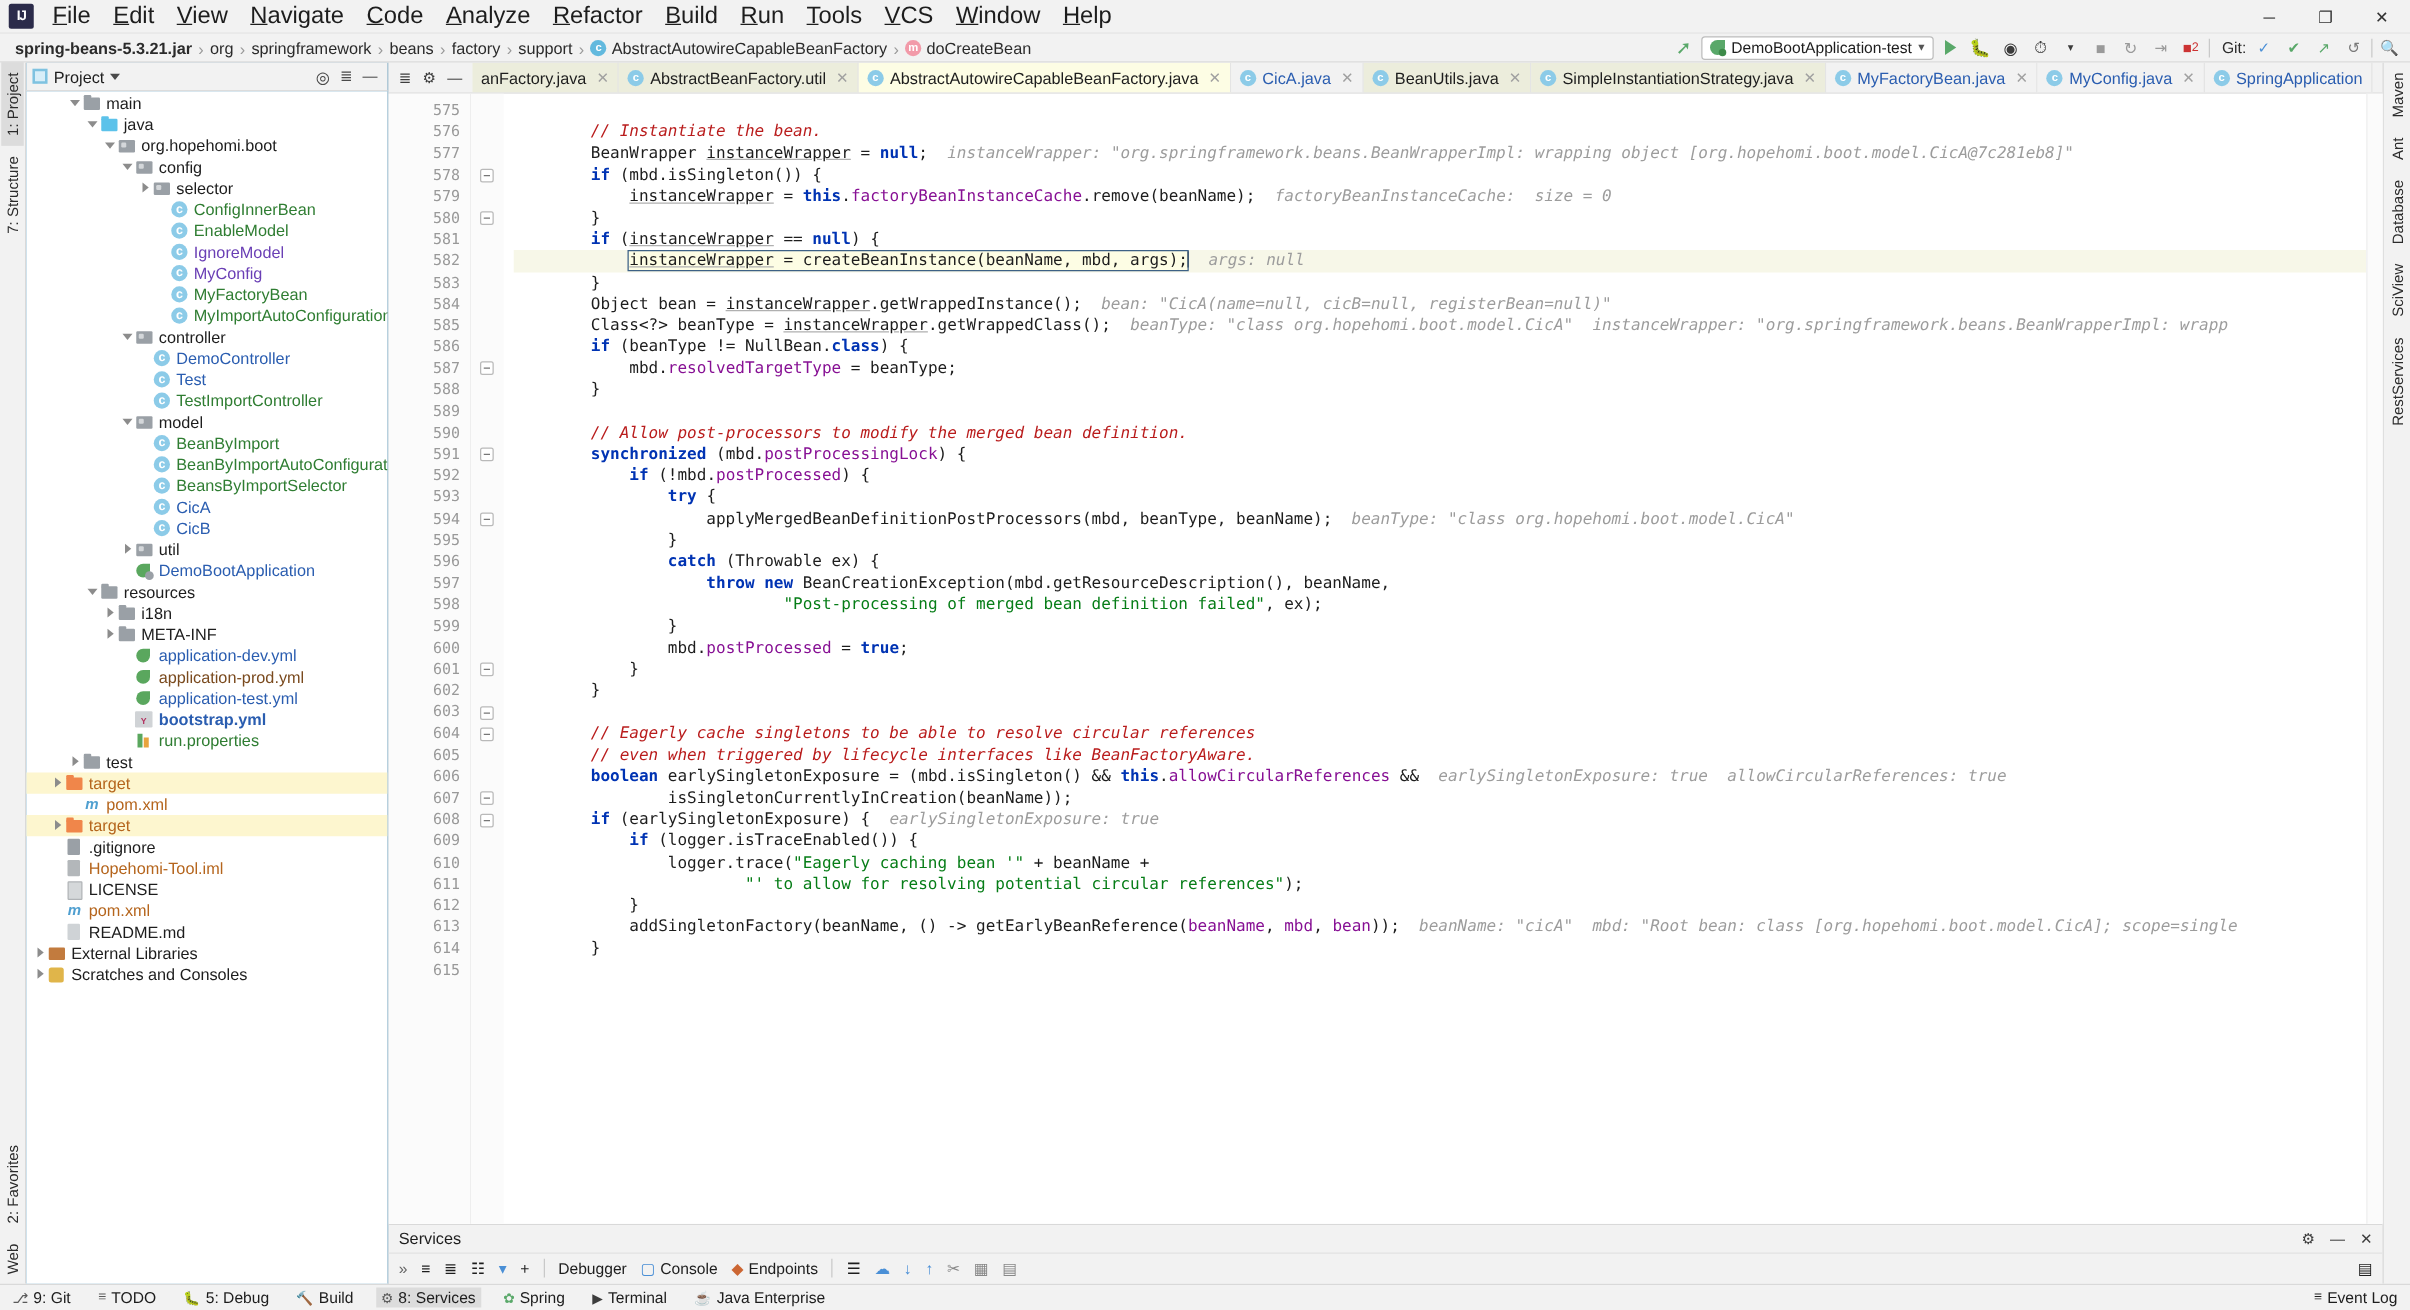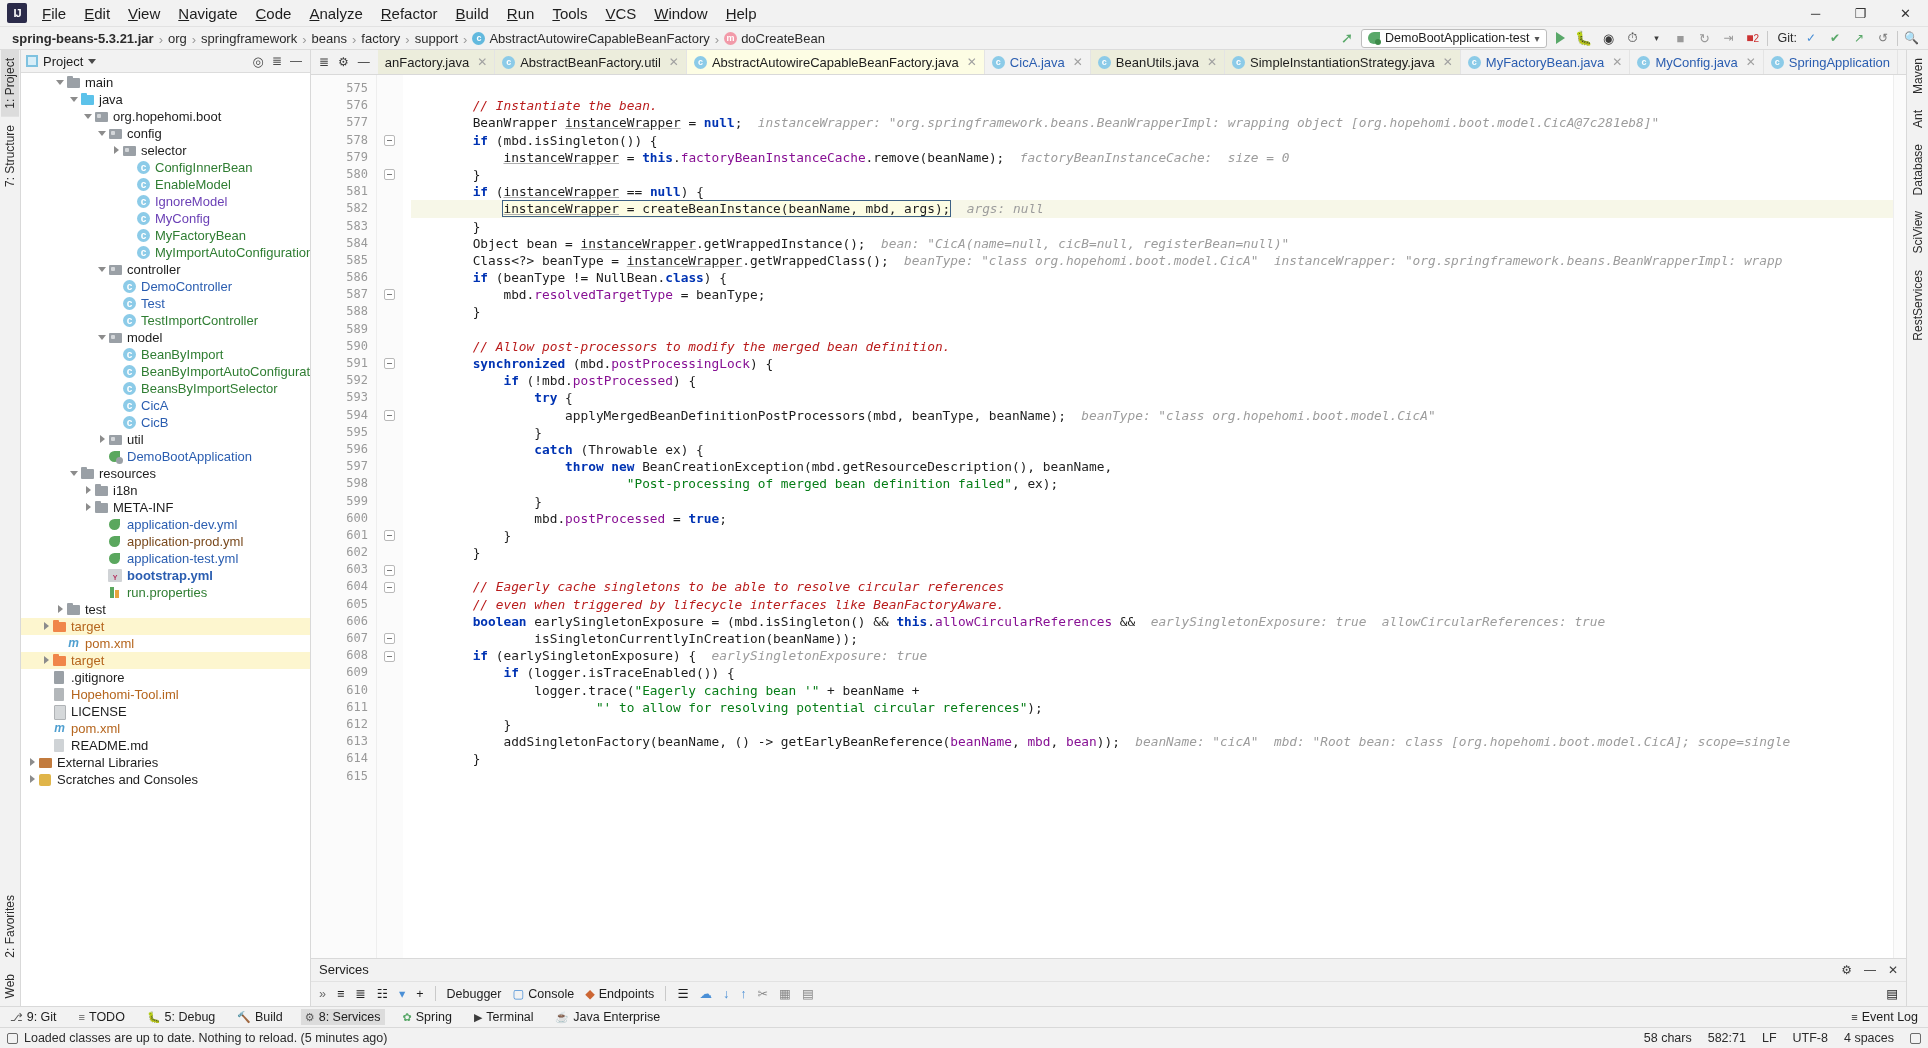--- a/index.html
+++ b/index.html
@@ -10,21 +10,21 @@
   }
   .app{ width:1928px; height:1048px; display:flex; flex-direction:column; background:#f2f2f2; }
 
   
   .titlebar{ height:27px; background:#f2f2f2; display:flex; align-items:center;
              border-bottom:1px solid #e2e2e2; flex:none; position:relative; }
   .ij-logo{ width:20px;height:20px;margin:0 6px 0 7px; background:#2b2b4a; border-radius:2px;
             color:#fff; font-size:11px; font-weight:bold; display:flex; align-items:center;
             justify-content:center; letter-spacing:-1px; }
   .menu{ display:flex; align-items:center; }
-  .menu .mi{ padding:3px 9px; font-size:15px; color:#1d1d1d; cursor:default; }
+  .menu .mi{ padding:3px 9px; font-size:19px; color:#1d1d1d; cursor:default; }
   .menu .mi u{ text-decoration:underline; }
   .wintitle{ position:absolute; left:0; right:0; text-align:center; font-size:13px;
              color:#5c5c5c; pointer-events:none; }
   .wbtns{ margin-left:auto; display:flex; align-items:center; height:27px; z-index:2;}
   .wbtn{ width:45px; height:27px; display:flex; align-items:center; justify-content:center;
          font-size:13px; color:#333; }
 
   
   .navbar{ height:23px; background:#f2f2f2; display:flex; align-items:center;
            border-bottom:1px solid #dcdcdc; flex:none; padding-left:8px; position:relative; }
@@ -733,25 +733,13 @@
         <span>Java Enterprise</span>
       </div>
       <div class="twright">
         <div class="tw">
           <span style="font-size: 11px;">≡</span>
           <span>Event Log</span>
         </div>
       </div>
     </div>
 
-  <div class="status">
-    <span class="lockico"></span>
-    <span>Loaded classes are up to date. Nothing to reload. (5 minutes ago)</span>
-    <span class="statusright" id="statusright">
-        <span>58 chars</span>
-        <span>582:71</span>
-        <span>LF</span>
-        <span>UTF-8</span>
-        <span>4 spaces</span>
-        <span class="lockico"></span>
-      </span>
-  </div>
 </div>
 
 </body></html>

